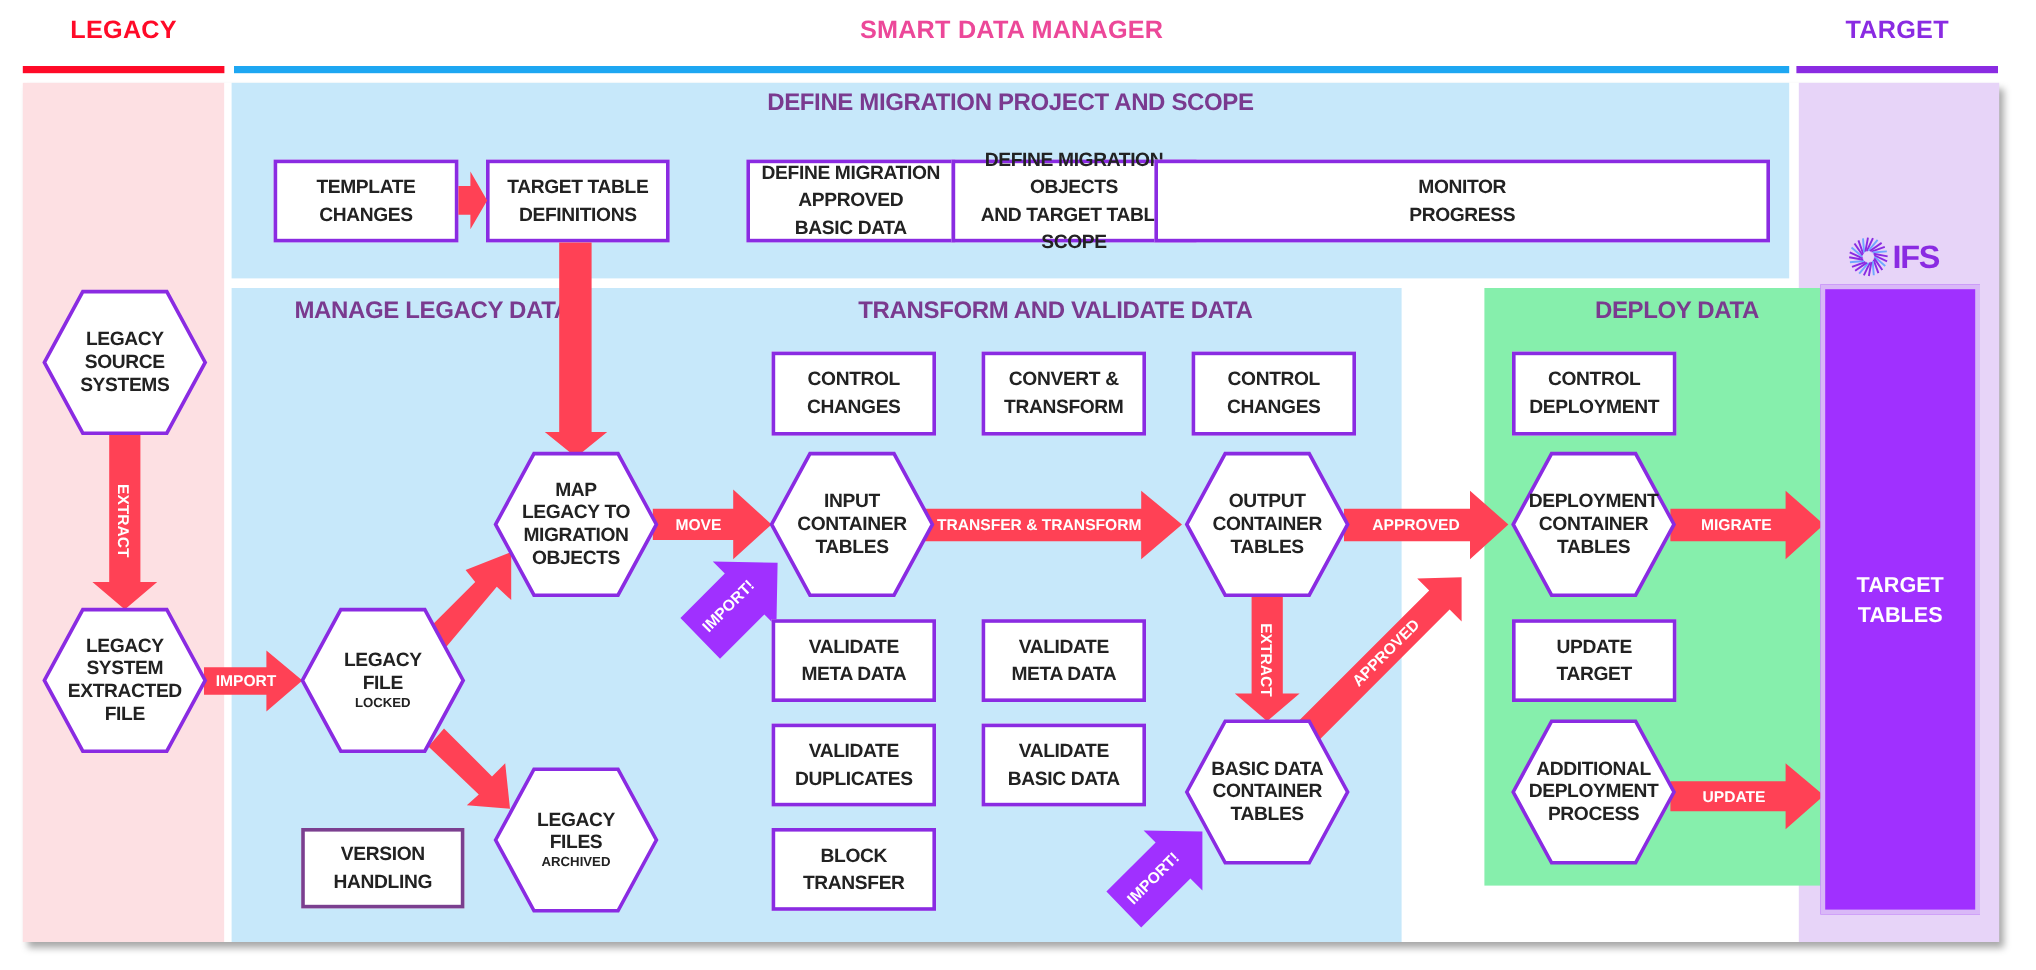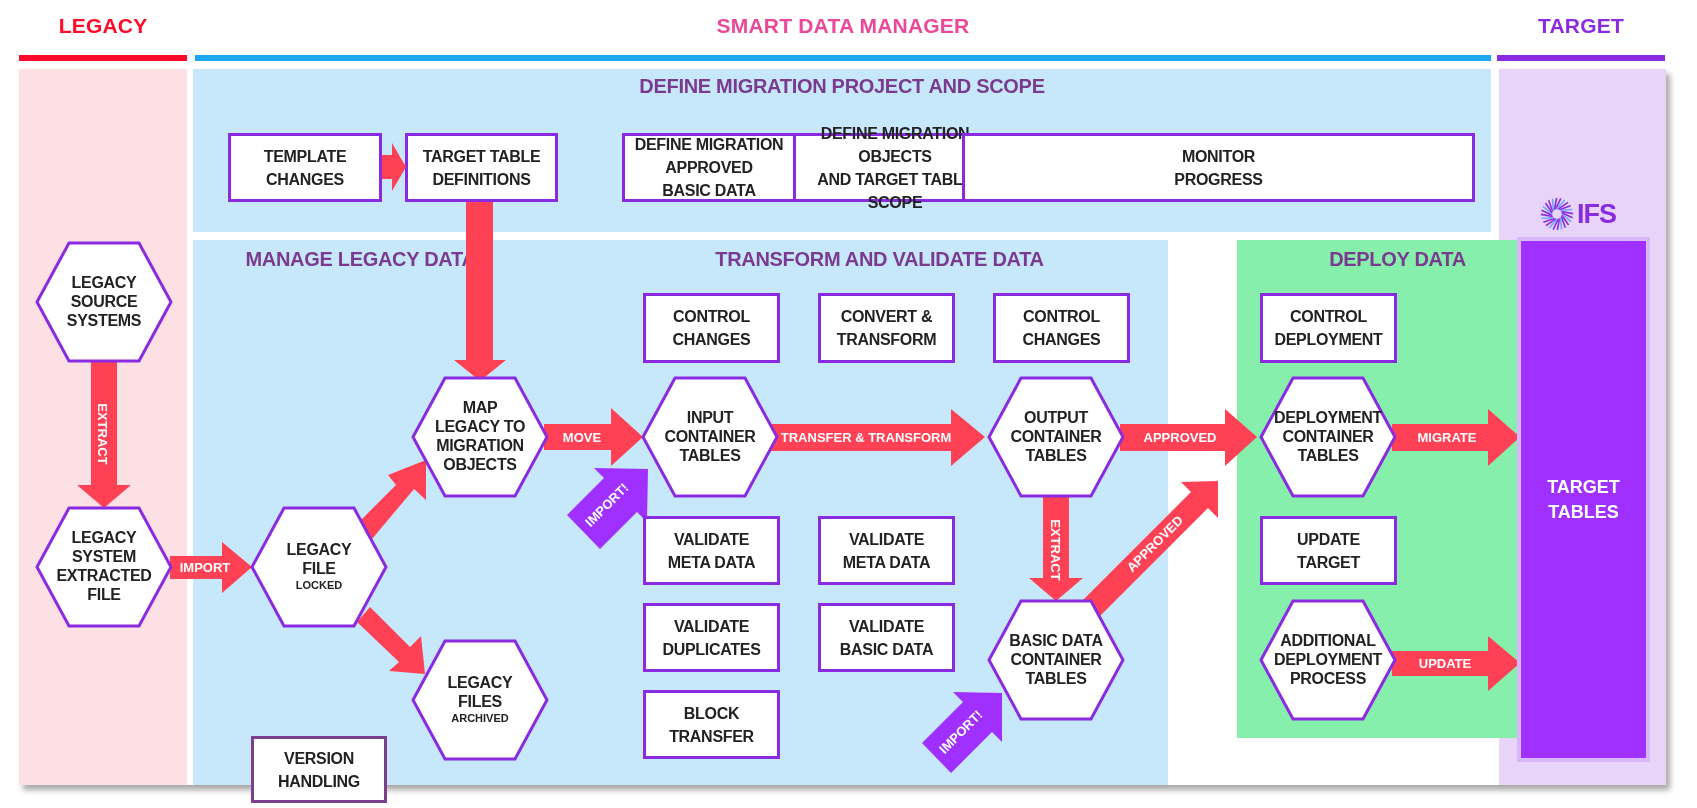--- a/index.html
+++ b/index.html
@@ -6,21 +6,21 @@
   body { width:1697px; height:808px; position:relative; overflow:hidden;
          font-family:"Liberation Sans", "DejaVu Sans", sans-serif; }
   .abs { position:absolute; }
   .sec-title { position:absolute; font-weight:bold; font-size:21px; letter-spacing:0.2px; text-align:center; }
   .bar { position:absolute; height:6px; }
   .panel { position:absolute; }
   .panel-title { position:absolute; left:0; right:0; text-align:center; color:#7a3a8f; font-weight:bold; font-size:20px; letter-spacing:-0.3px; }
   .box { position:absolute; box-sizing:border-box; background:#fff; border:3px solid #8a2be2;
          display:flex; align-items:center; justify-content:center; text-align:center;
          font-weight:bold; font-size:16px; line-height:23px; color:#222; letter-spacing:-0.3px; white-space:pre-line; }
-  .box.muted { border-color:#7b3f8f;margin-top:46px; }
+  .box.muted { border-color:#7b3f8f; }
   svg#diagram { position:absolute; left:0; top:0; }
   .hex-label { font-weight:bold; font-size:16px; fill:#222; font-family:"Liberation Sans", sans-serif; letter-spacing:-0.3px; }
   .hex-sub { font-weight:bold; font-size:11px; fill:#222; font-family:"Liberation Sans", sans-serif; }
   .arrow-label-sm { font-weight:bold; font-size:13px; fill:#ffffff; font-family:"Liberation Sans", sans-serif; }
   .target-box { position:absolute; box-sizing:border-box; background:#a030ff; border:4px solid #d9b8f7;
                 display:flex; align-items:center; justify-content:center; text-align:center;
                 color:#fff; font-weight:bold; font-size:18px; line-height:25px; white-space:pre-line; }
 </style>
 </head>
 <body>

